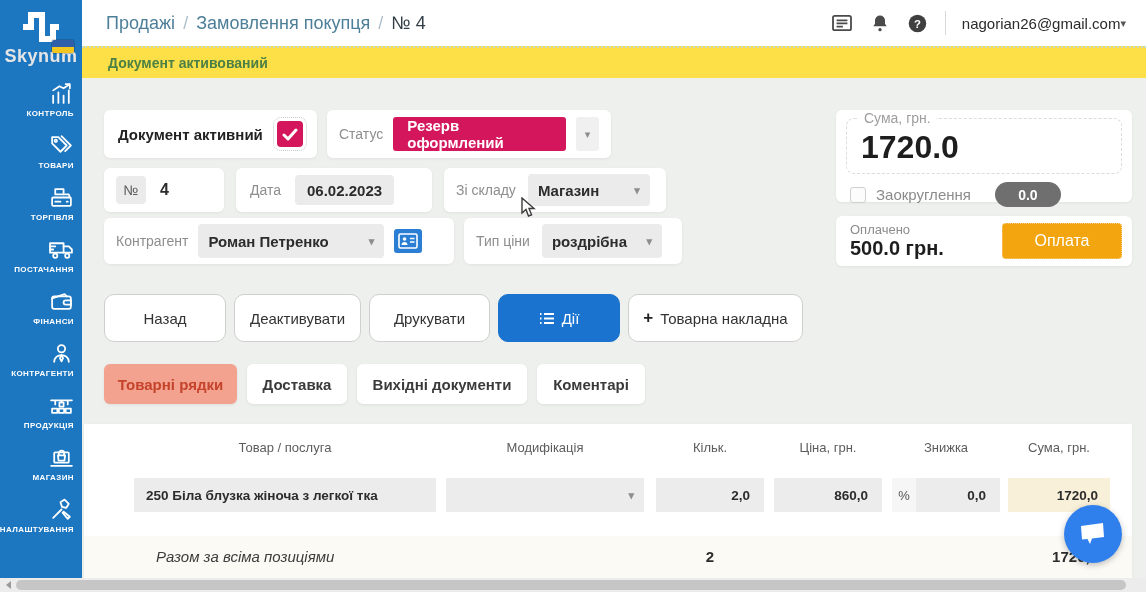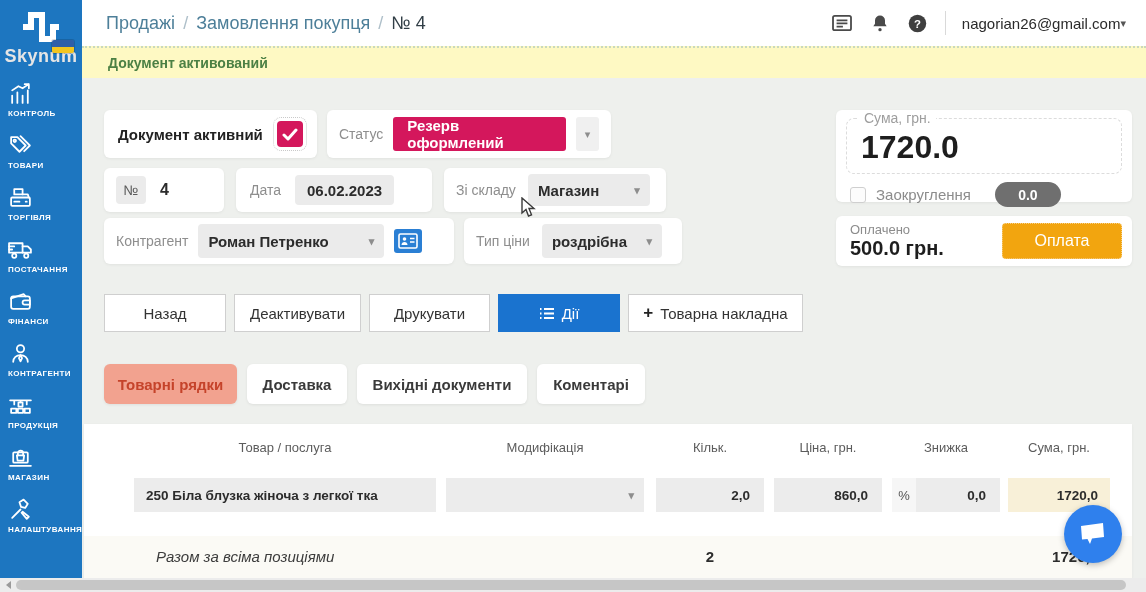--- a/index.html
+++ b/index.html
@@ -13,38 +13,38 @@
 
   
   .sidebar { position:absolute; left:0; top:0; width:82px; height:592px; background:#1d76c0; z-index:5; }
   .logo-block { padding-top:10px; text-align:center; position:relative; }
   .logo-wave { display:block; margin:0 auto; }
   .logo-flag { position:absolute; right:8px; top:40px; width:22px; height:13px; border-radius:2px; overflow:hidden; box-shadow:0 0 0 1px rgba(0,0,0,.15);}
   .logo-flag .b { height:50%; background:#2f5fa8; }
   .logo-flag .y { height:50%; background:#f2c51f; }
   .logo-text { color:#e5e5e5; font-weight:bold; font-size:18px; letter-spacing:.5px; margin-top:2px; }
   .nav { margin-top:14px; display:flex; flex-direction:column; align-items:center; }
-  .nav-item { width:66px; height:52px; display:flex; flex-direction:column; align-items:flex-start; justify-content:flex-start; cursor:pointer; }
+  .nav-item { width:66px; height:52px; display:flex; flex-direction:column; align-items:flex-end; justify-content:flex-start; cursor:pointer; }
   .nav-item svg { width:25px; height:25px; stroke:#fff; fill:none; stroke-width:1.7; stroke-linecap:round; stroke-linejoin:round; }
   .nav-label { color:#fff; font-size:8px; font-weight:bold; letter-spacing:.4px; margin-top:3px; white-space:nowrap; }
 
   
   .topbar { position:absolute; left:82px; top:0; width:1064px; height:46px; background:#fff; display:flex; align-items:center; justify-content:space-between; padding:0 20px 0 24px; }
   .breadcrumb { display:flex; align-items:center; font-size:18px; gap:8px; }
   .crumb-link { color:#4d7f99; cursor:pointer; }
   .crumb-sep { color:#aebfc9; }
   .crumb-current { color:#323f47; }
   .topbar-right { display:flex; align-items:center; gap:16px; }
   .top-icon { width:22px; height:22px; display:flex; align-items:center; justify-content:center; cursor:pointer; }
   .top-divider { width:1px; height:24px; background:#d9d9d9; }
   .user-email { font-size:15px; color:#2b2b2b; display:flex; align-items:center; gap:0; cursor:pointer; }
   .caret { color:#555; font-size:11px; }
 
   
-  .banner { position:absolute; left:82px; top:46px; width:1064px; height:32px; background:#fef9c3; border-top:2px dotted #c9d9bd; display:flex; align-items:center; padding-left:26px; color:#4c8044; font-weight:bold; font-size:14px; }
+  .banner { position:absolute; left:82px; top:46px; width:1064px; height:32px; background:#fde047; border-top:2px dotted #c9d9bd; display:flex; align-items:center; padding-left:26px; color:#4c8044; font-weight:bold; font-size:14px; }
 
   
   .card { position:absolute; background:#fff; border-radius:6px; box-shadow:0 1px 3px rgba(0,0,0,.06); display:flex; align-items:center; }
   .f-label { color:#8e8e8e; font-size:14px; }
   .gray-box { background:#ebebeb; border-radius:4px; font-weight:bold; color:#2c2c2c; font-size:15px; display:flex; align-items:center; }
   .dd { justify-content:space-between; padding:0 10px; cursor:pointer; }
   .dd-caret { color:#8d8d8d; font-size:11px; margin-left:8px; }
 
   .card-active { left:104px; top:110px; width:213px; height:48px; padding:0 14px; justify-content:space-between; }
   .active-label { font-weight:bold; font-size:15px; color:#222; }
@@ -80,21 +80,21 @@
   .checkbox-off { width:16px; height:16px; border:1px solid #cfcfcf; background:#fcfcfc; border-radius:3px; cursor:pointer; }
   .round-label { color:#8c8c8c; font-size:15px; }
   .round-pill { background:#6f6f6f; color:#fff; font-weight:bold; font-size:14px; border-radius:14px; width:66px; height:25px; display:flex; align-items:center; justify-content:center; margin-left:14px; }
 
   .paid-card { left:836px; top:216px; width:296px; height:50px; padding:6px 10px 6px 14px; justify-content:space-between; }
   .paid-label { color:#8c8c8c; font-size:13px; }
   .paid-value { font-weight:bold; font-size:20px; color:#1e1e1e; }
   .pay-btn { width:120px; height:36px; background:#f2a50f; border:1px dotted #f7cf8a; border-radius:4px; color:#fff; font-size:16px; display:flex; align-items:center; justify-content:center; cursor:pointer; }
 
   
-  .btn { position:absolute; top:294px; height:38px; background:#fff; border:1px solid #cfcfcf; border-radius:0; display:flex; align-items:center; justify-content:center; font-size:15px; color:#333; cursor:pointer; gap:7px; }
+  .btn { position:absolute; top:294px; height:48px; background:#fff; border:1px solid #cfcfcf; border-radius:10px; display:flex; align-items:center; justify-content:center; font-size:15px; color:#333; cursor:pointer; gap:7px; }
   .btn-back { left:104px; width:122px; }
   .btn-deact { left:234px; width:127px; }
   .btn-print { left:369px; width:121px; }
   .btn-actions { left:498px; width:122px; background:#1a73cf; border-color:#1a73cf; color:#fff; }
   .btn-invoice { left:628px; width:175px; }
   .plus { font-weight:bold; font-size:17px; color:#222; }
 
   
   .tab { position:absolute; top:364px; height:40px; background:#fff; border-radius:6px; box-shadow:0 1px 3px rgba(0,0,0,.07); display:flex; align-items:center; justify-content:center; font-weight:bold; font-size:15px; color:#3a3a3a; cursor:pointer; }
   .tab-1 { left:104px; width:133px; background:#f2a28f; color:#c5432a; }

